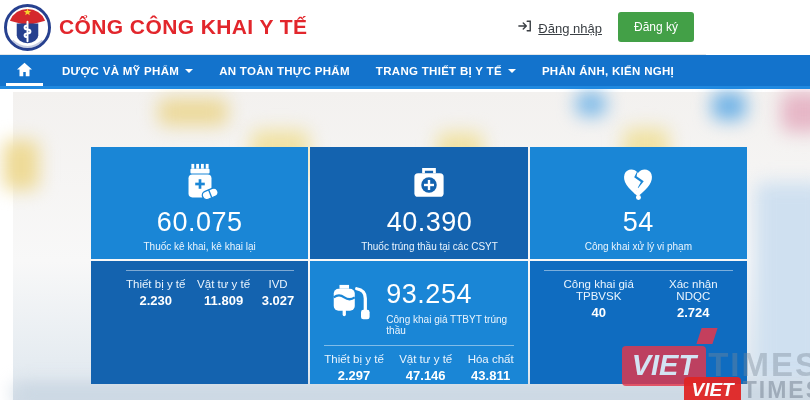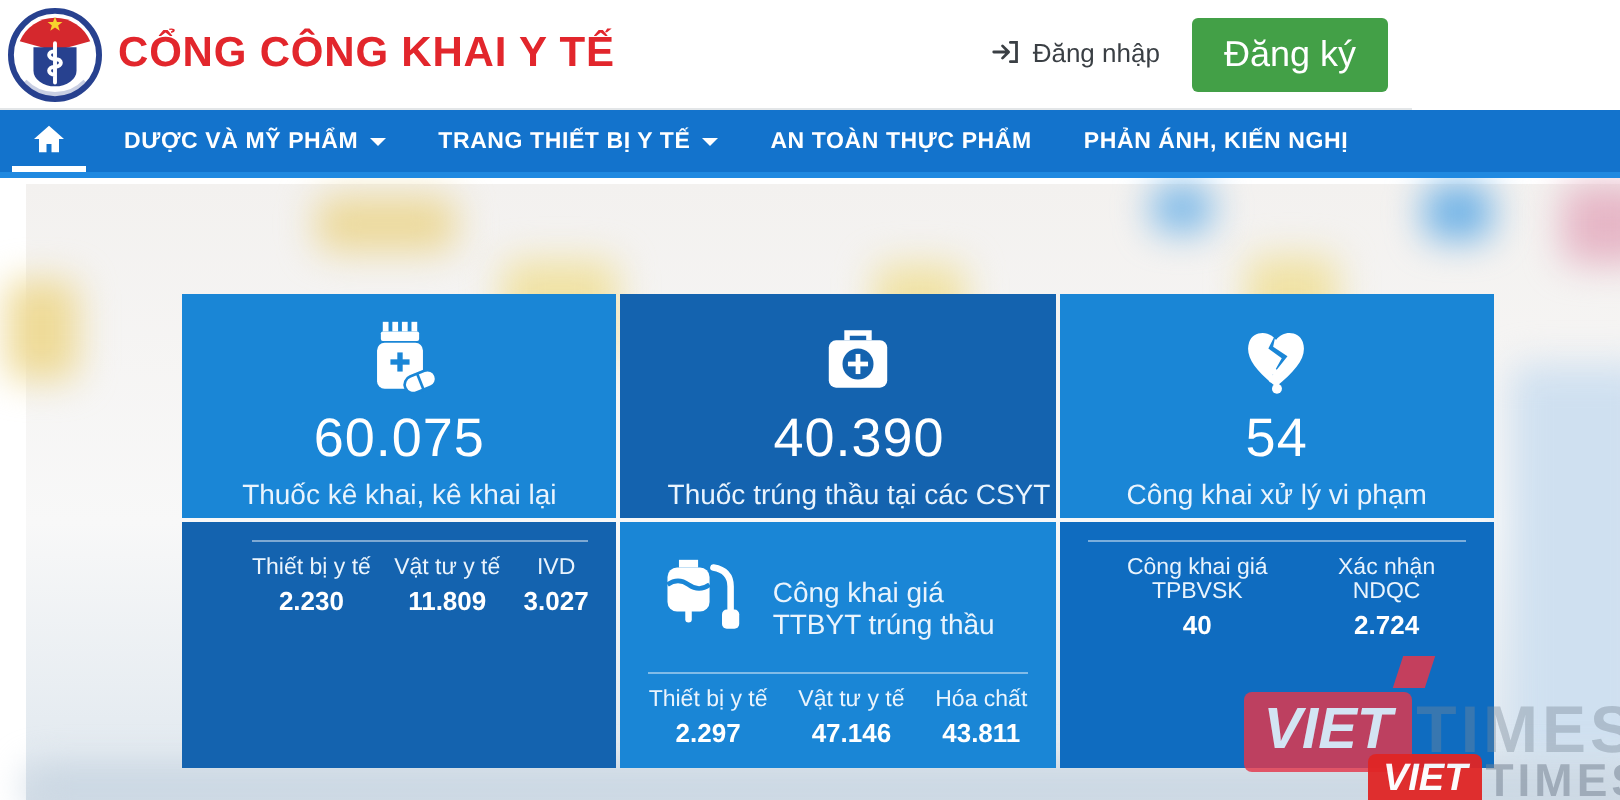--- a/index.html
+++ b/index.html
@@ -6,22 +6,22 @@
   html,body { width:810px; height:400px; overflow:hidden; }
   body { font-family:"Liberation Sans", sans-serif; background:#fff; }
   .page { position:relative; width:810px; height:400px; overflow:hidden; background:#fff; }
 
   
   .header { position:absolute; top:0; left:0; width:706px; height:55px; background:#fff;
             border-bottom:1px solid #e3e6e8; display:flex; align-items:center; padding:0 12px 0 4px; z-index:5; }
   .logo { width:47px; height:47px; flex:0 0 auto; margin-right:8px; cursor:pointer; }
   .site-title { color:#e2262c; font-size:21px; font-weight:bold; letter-spacing:.4px; white-space:nowrap; }
   .header-right { margin-left:auto; display:flex; align-items:center; gap:16px; }
-  .login-link { display:flex; align-items:flex-start; gap:6px; color:#3a3f44; font-size:13px; cursor:pointer; }
-  .register-btn { background:#43a047; color:#fff; border:none; border-radius:3px; font-size:18px;
+  .login-link { display:flex; align-items:flex-end; gap:6px; color:#3a3f44; font-size:13px; cursor:pointer;text-decoration:underline; }
+  .register-btn { background:#43a047; color:#fff; border:none; border-radius:3px; font-size:12px;
                   padding:8px 16px; cursor:pointer; font-family:inherit; }
 
   
   .nav { position:absolute; top:55px; left:0; width:810px; height:34px; background:#1373cc;
          border-bottom:3px solid #2089e0; display:flex; align-items:stretch; z-index:5; }
   .nav-item { display:flex; align-items:center; gap:6px; padding:0 13px; color:#fff; font-size:11.5px;
               font-weight:bold; letter-spacing:.3px; cursor:pointer; position:relative; white-space:nowrap; }
   .nav-item.home { padding:0 16px; }
   .nav-item.home::after { content:""; position:absolute; left:6px; right:6px; bottom:0; height:3px; background:#fff; }
   .caret { width:0; height:0; border-left:4px solid transparent; border-right:4px solid transparent;
@@ -35,21 +35,21 @@
   
   .cards { position:absolute; left:78px; top:55px; width:656px; display:grid;
            grid-template-columns:repeat(3,1fr); grid-template-rows:112px 123px; gap:2px; }
   .card { color:#fff; cursor:pointer; }
   .card--bright { background:#1a86d6; }
   .card--dark   { background:#1463af;padding-left:21px; }
   .card--mid    { background:#0f6cc0; }
   .card-center  { display:flex; flex-direction:column; align-items:center; justify-content:center; padding-top:6px; }
   .card-center .icon { height:46px; display:flex; align-items:flex-end; }
   .value { font-size:27px; font-weight:400; letter-spacing:.5px; line-height:1.25; }
-  .label { font-size:14px; color:#eaf4fd; margin-top:2px; }
+  .label { font-size:10px; color:#eaf4fd; margin-top:2px; }
   .card-top { display:flex; align-items:center; gap:14px; padding:17px 16px 0 18px; }
   .card-top .icon { flex:0 0 auto; }
   .divider { border-top:1px solid rgba(255,255,255,.45); margin:9px 14px 7px; }
   .substats { display:flex; justify-content:space-between; padding:0 14px; }
   .substats.two { justify-content:center; }
   .substat { text-align:center; }
   .substat .sl { font-size:11.5px; color:#eaf4fd; }
   .substat .sv { font-size:13px; font-weight:bold; margin-top:3px; }
 
   
@@ -103,25 +103,25 @@
         <svg viewBox="0 0 20 18" width="17" height="15">
           <path d="M1 9 L10 1 L19 9 h-3 v8 h-4.5 v-5 h-3 v5 H4 V9 Z" fill="#fff"></path>
         </svg>
       </span>
     </div>
     <div class="nav-item">
       <span>DƯỢC VÀ MỸ PHẨM</span>
       <span class="caret"></span>
     </div>
     <div class="nav-item">
+      <span>AN TOÀN THỰC PHẨM</span>
+    </div>
+    <div class="nav-item">
       <span>TRANG THIẾT BỊ Y TẾ</span>
       <span class="caret"></span>
-    </div>
-    <div class="nav-item">
-      <span>AN TOÀN THỰC PHẨM</span>
     </div>
     <div class="nav-item">
       <span>PHẢN ÁNH, KIẾN NGHỊ</span>
     </div>
 
   </div>
 
   <div class="content">
     <div class="blob" style="left:145px; top:6px; width:70px; height:28px; background:#ecd99a;"></div>
     <div class="blob" style="left:238px; top:38px; width:58px; height:50px; background:#f0e2a4;"></div>
@@ -209,20 +209,21 @@
             <svg viewBox="0 0 46 46" width="44" height="44">
               <rect x="12" y="2" width="10" height="4" fill="#fff"></rect>
               <rect x="6" y="6" width="22" height="23" rx="5" fill="#fff"></rect>
               <path d="M6 15 q5.5 -4 11 0 t11 0" stroke="#1a86d6" stroke-width="2.4" fill="none"></path>
               <path d="M17 29 l0 4" stroke="#fff" stroke-width="3.4" stroke-linecap="round"></path>
               <path d="M30 6 q9 1.5 9 10 v12" stroke="#fff" stroke-width="3.4" fill="none" stroke-linecap="round"></path>
               <rect x="34.5" y="28" width="9" height="10" rx="2.5" fill="#fff"></rect>
             </svg>
           </span>
           <div class="card-main">
+            <div class="value">93.254</div>
             <div class="label">Công khai giá TTBYT trúng thầu</div>
           </div>
         </div>
         <div class="divider"></div>
         <div class="substats">
           <div class="substat">
             <div class="sl">Thiết bị y tế</div>
             <div class="sv">2.297</div>
           </div>
           <div class="substat">

